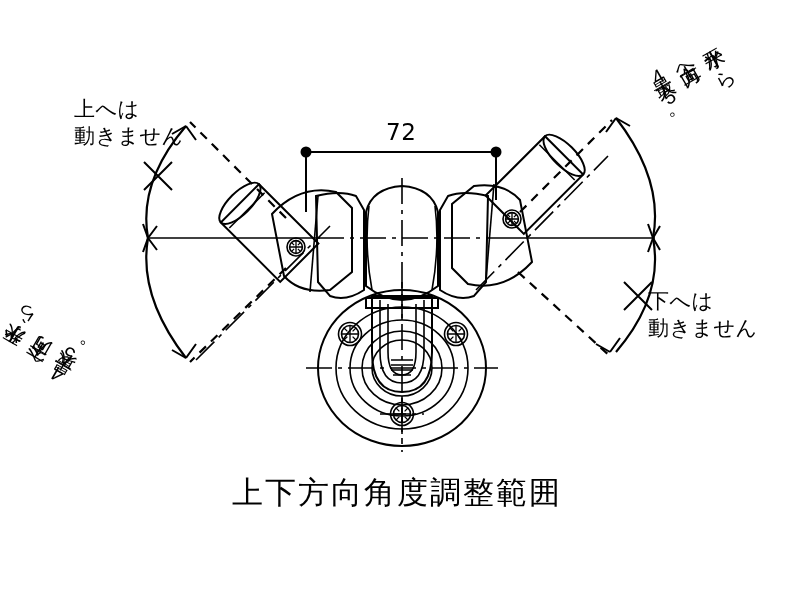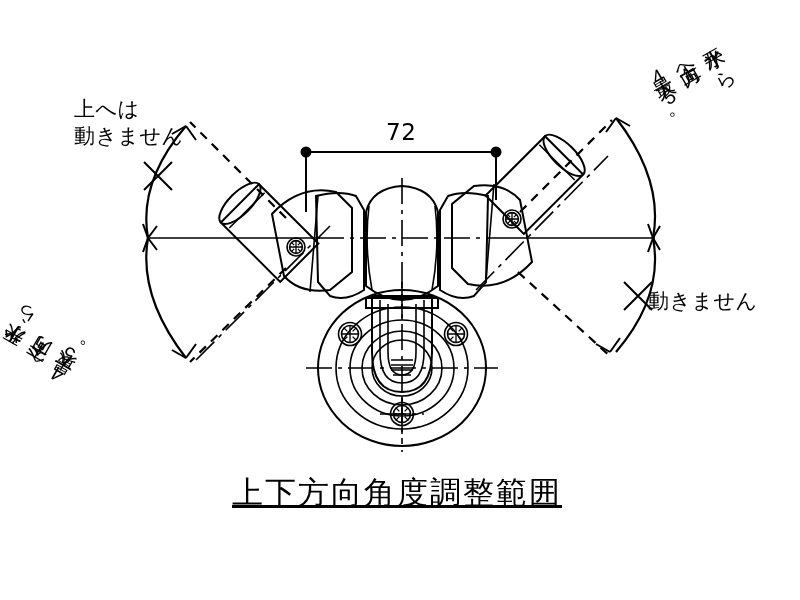--- a/index.html
+++ b/index.html
@@ -40,21 +40,21 @@
 
   .txt {
     position: absolute;
     font-family: "DejaVu Sans", "Liberation Sans", sans-serif;
     color: #000;
     white-space: nowrap;
     line-height: 1.30;
   }
   .lbl-block { font-size: 21px; letter-spacing: 0.5px; }
   .dim-num   { font-size: 23px; letter-spacing: 0.5px; }
-  .caption   { font-size: 31px; letter-spacing: 2px; text-decoration: underline; }
+  .caption   { font-size: 31px; letter-spacing: 2px; }
 
   
   .rot-wrap { position: absolute; }
   .vcol-set { display: flex; flex-direction: row-reverse; gap: 2px; }
   .vcol {
     writing-mode: vertical-rl;
     text-orientation: upright;
     font-size: 20px;
     letter-spacing: 1px;
   }
@@ -223,20 +223,21 @@
     </g>
 
   </svg>
 
   <div class="txt lbl-block" style="left:34px; top:96px;margin-left:40px;">
     <div>上へは</div>
     <div>動きません</div>
   </div>
 
   <div class="txt lbl-block" style="left:648px; top:288px;">
+    <div>下へは</div>
     <div>動きません</div>
   </div>
 
   <div class="rot-wrap" style="left:640px; top:72px;
        transform: rotate(-30deg); transform-origin: 0 0;">
     <div class="vcol-set">
       <div class="vcol">水平から</div>
       <div class="vcol">上方向へ</div>
       <div class="vcol">最大45。</div>
     </div>

